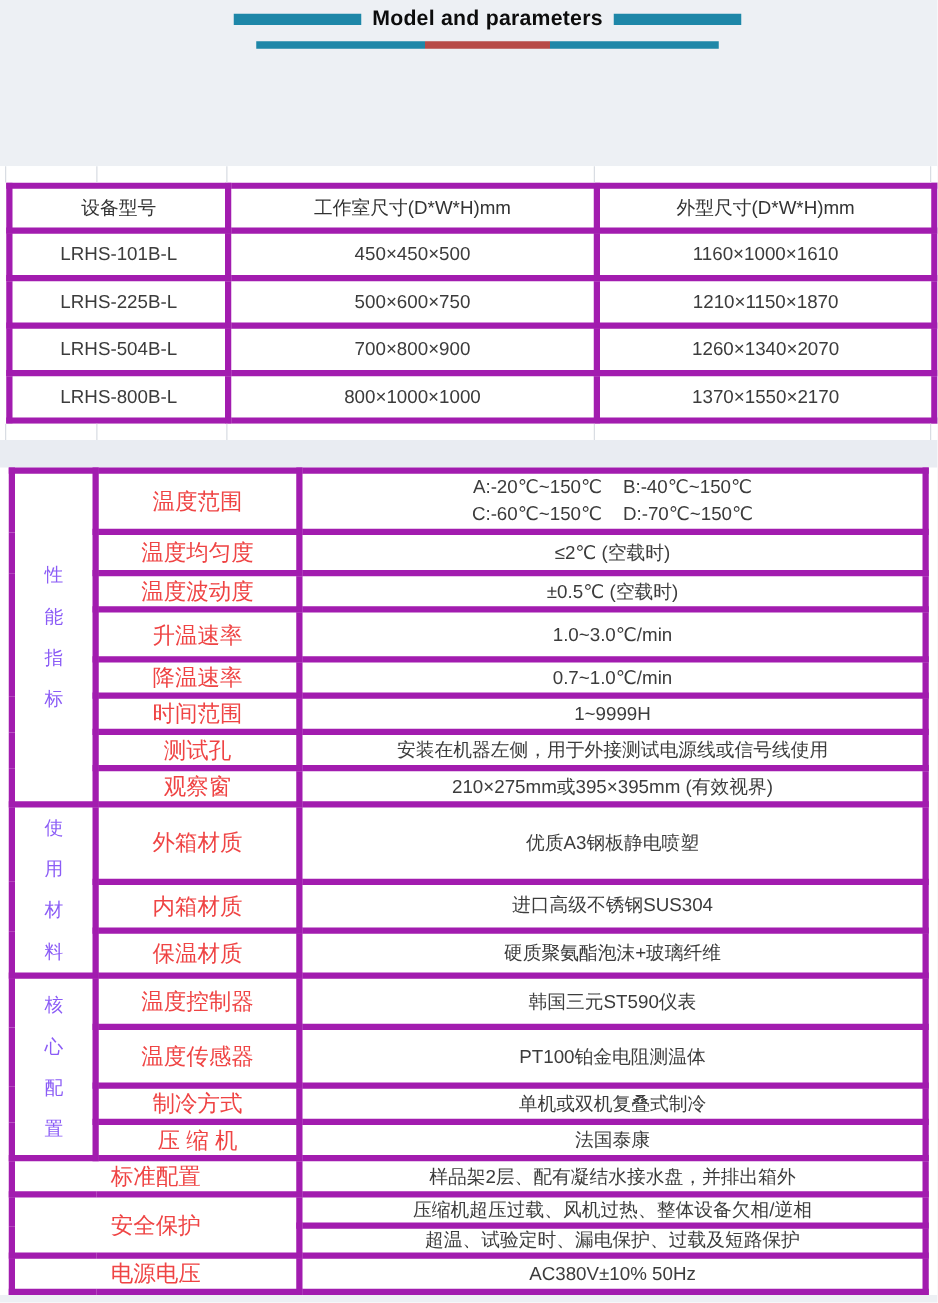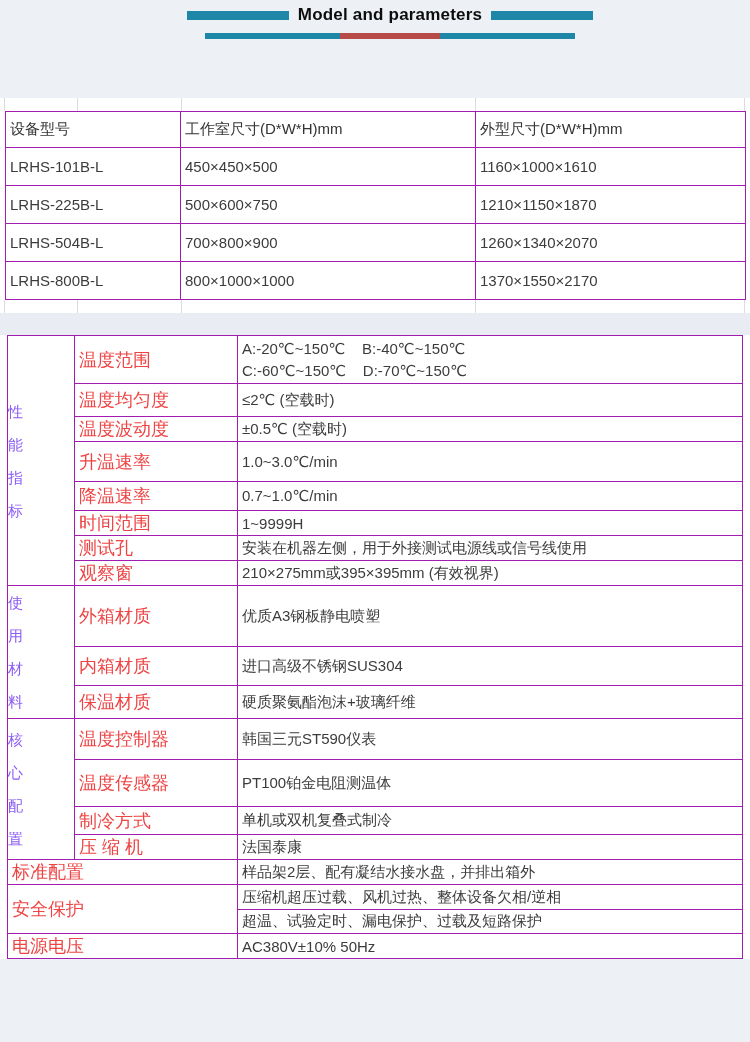--- a/index.html
+++ b/index.html
@@ -6,21 +6,21 @@
   html,body { width:750px; }
   body {
     height:1042px;
     background:#edf0f4;
     font-family:"Liberation Sans","DejaVu Sans",sans-serif;
     color:#3c3c3c;
     overflow:hidden;
   }
 
   
-  .page-header { height:98px; padding-top:5px;margin-left:30px; }
+  .page-header { height:133px; padding-top:5px;margin-left:30px; }
   .eyebrow-row { display:flex; align-items:center; justify-content:center; gap:9px; height:20px; }
   .eyebrow-bar { width:102px; height:9px; background:#1e87a8; }
   .eyebrow-text { font-size:17px; font-weight:bold; color:#0d0d0d; letter-spacing:0.2px; }
   .page-title { text-align:center; font-size:32px; font-weight:bold; color:#080808; letter-spacing:2px; margin-top:5px; line-height:42px; }
   .tricolor { display:flex; width:370px; height:6px; margin:8px auto 0 auto; }
   .tricolor .seg-teal { width:135px; height:100%; background:#1e87a8; }
   .tricolor .seg-red { width:100px; height:100%; background:#b74b47; }
 
   
   .sheet { background:#ffffff; width:750px; }
@@ -32,23 +32,23 @@
   .ghost-strip i:nth-child(2){ left:77px; }
   .ghost-strip i:nth-child(3){ left:181px; }
   .ghost-strip i:nth-child(4){ left:475px; }
   .ghost-strip i:nth-child(5){ left:744px; }
 
   .gray-band { height:22px; background:#e9ecf2; }
 
   
   table { border-collapse:collapse; table-layout:fixed; }
   td, th {
-    border:1px solid #a21caf;
+    border:5px solid #a21caf;
     background:#ffffff;
-    text-align:left;
+    text-align:center;
     vertical-align:middle;
     font-weight:normal;
     font-size:15px;
     color:#3c3c3c;
     padding:0 4px;
     margin-top:12px;
   }
 
   table.models { margin-left:5px; width:740px; }
   table.models col.c1 { width:175px; }

